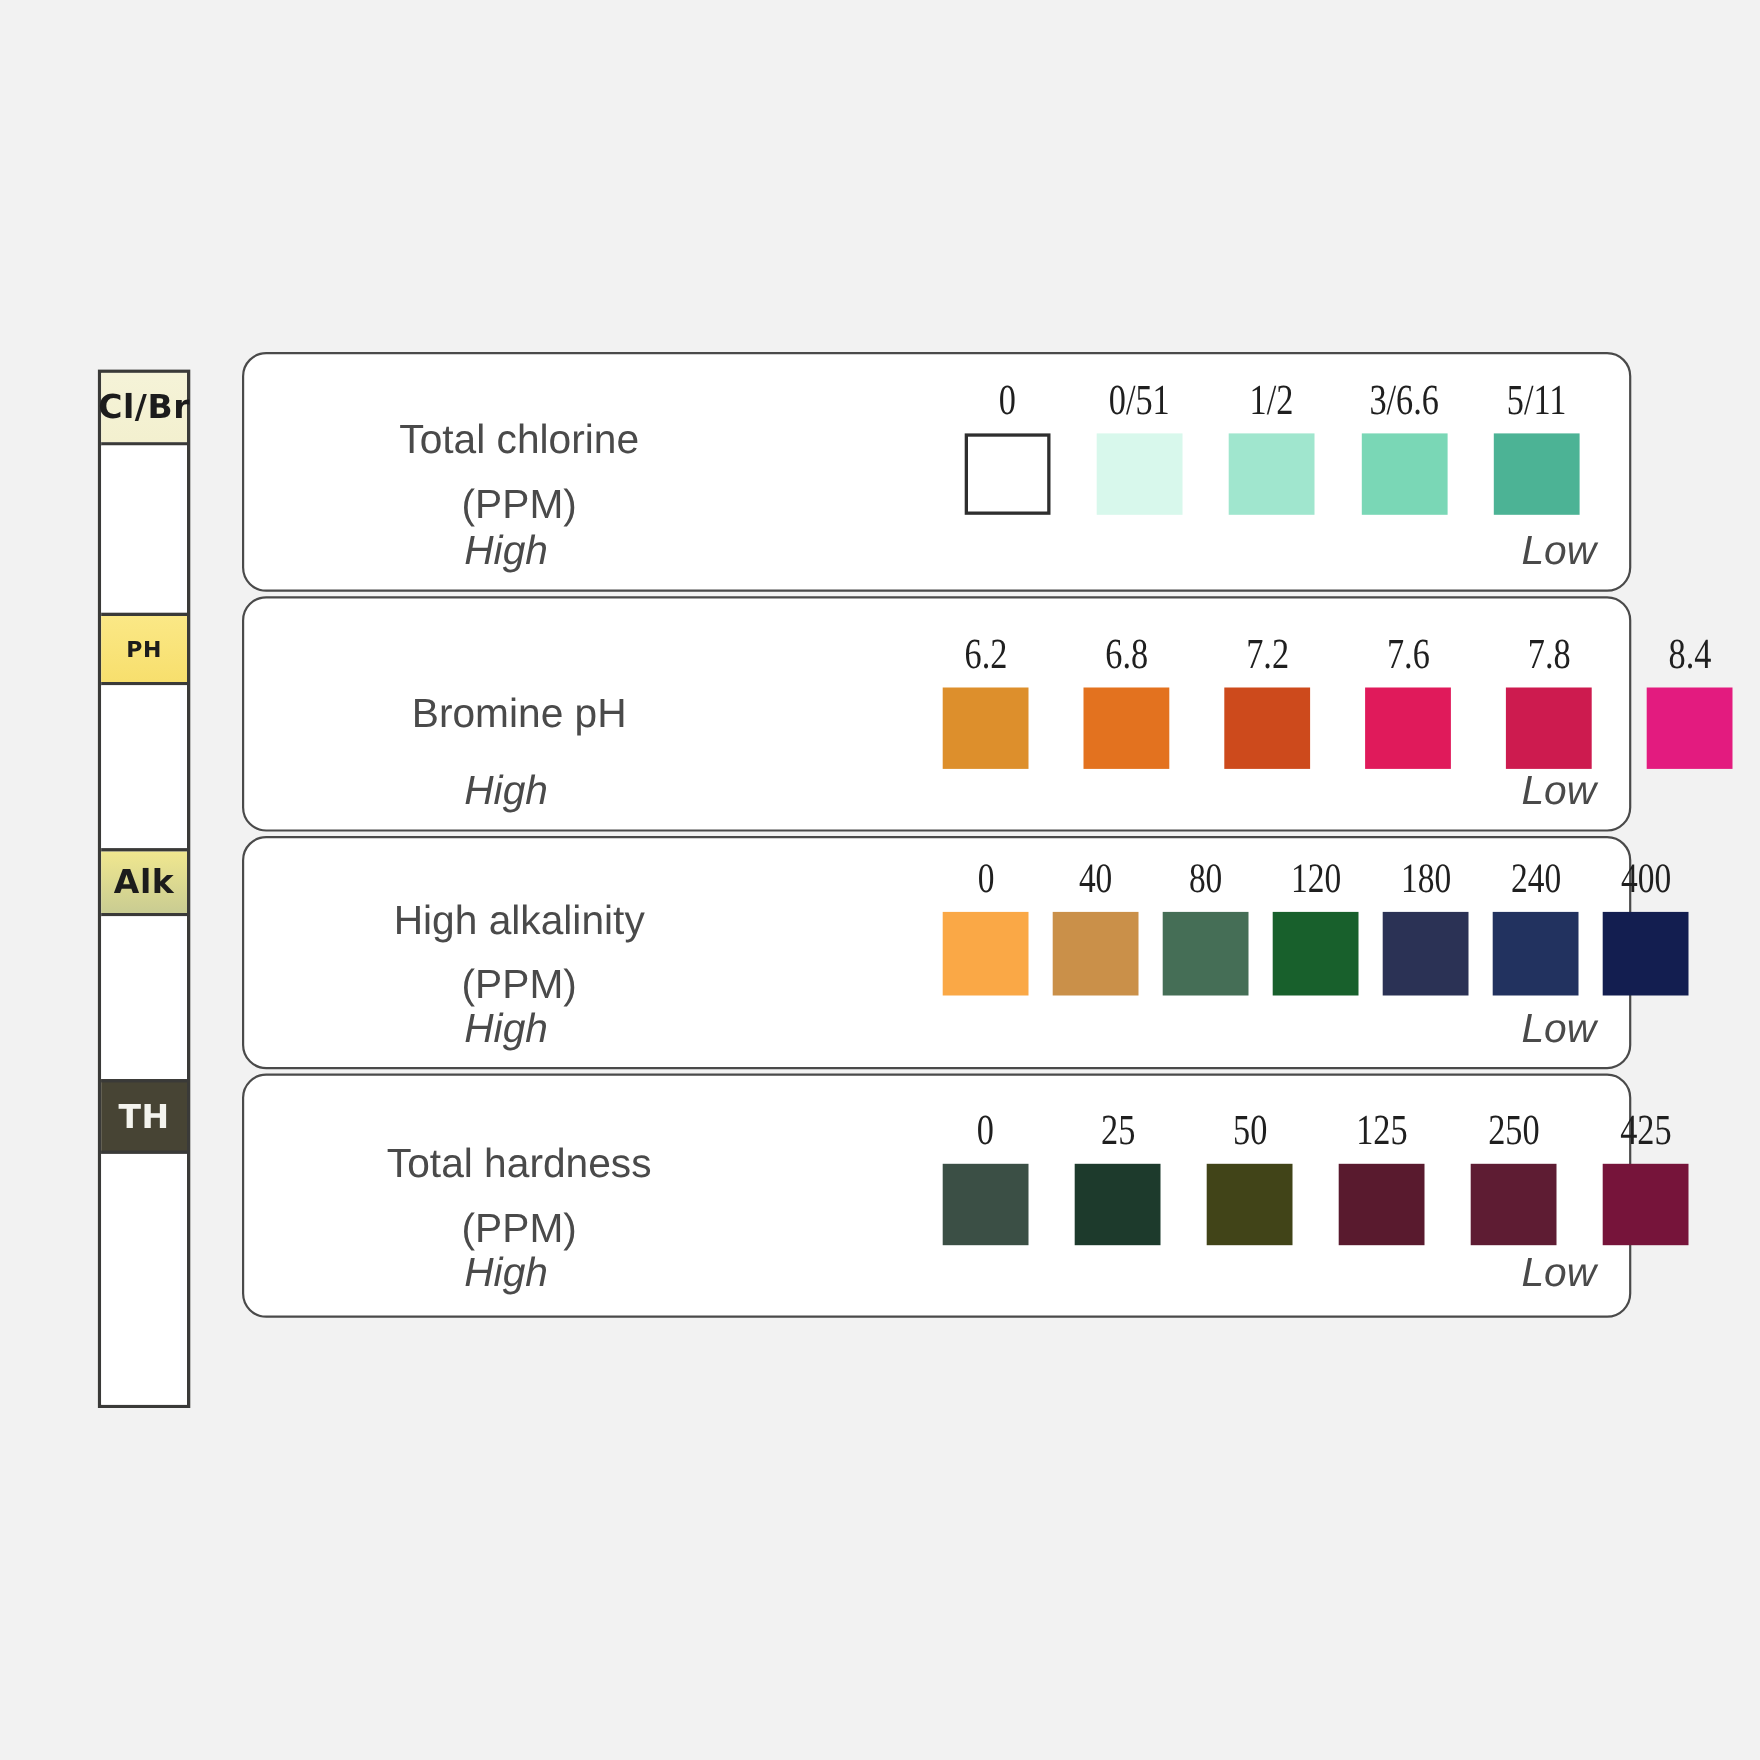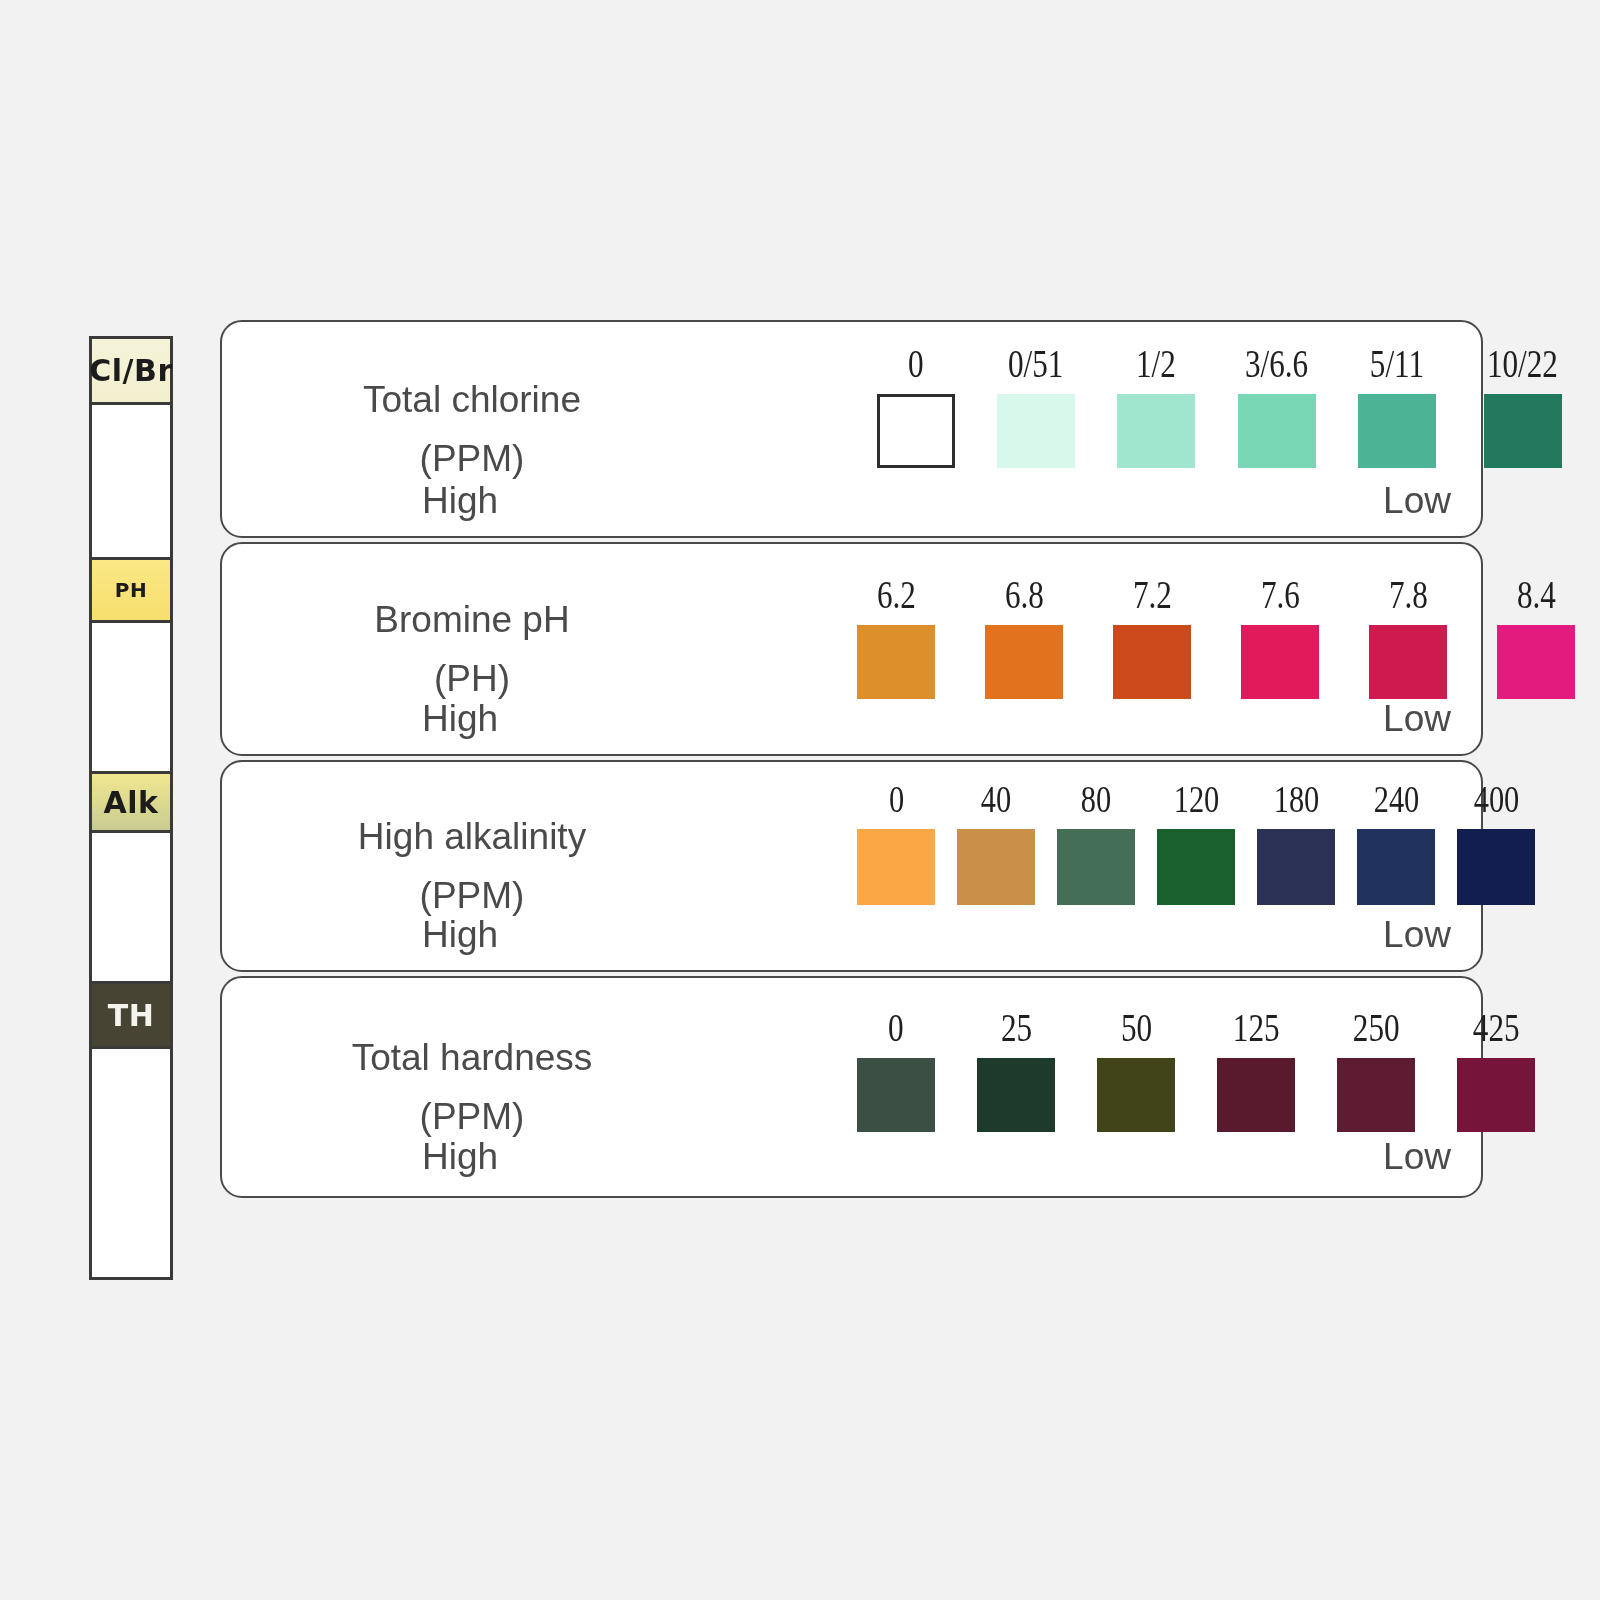--- a/index.html
+++ b/index.html
@@ -151,20 +151,21 @@
   #track-hardness   { left: 205px; top: 30px; gap: 42px; }
 
   #track-alkalinity .swatch-chip { width: 78px; height: 76px; }
   #track-alkalinity .swatch-label { font-size: 38px; }
 
   .edge-label {
     position: absolute;
     color: #4a4a4a;
     font-size: 37px;
     font-family: "Liberation Sans", sans-serif;
+    font-style: italic;
   }
   .edge-high { left: 200px; }
   .edge-low  { right: 30px; }
 
   #card-chlorine   .edge-high,
   #card-chlorine   .edge-low  { bottom: 14px; }
   #card-bromine-ph .edge-high,
   #card-bromine-ph .edge-low  { bottom: 14px; }
   #card-alkalinity .edge-high,
   #card-alkalinity .edge-low  { bottom: 14px; }
@@ -215,34 +216,29 @@
             <div class="swatch-chip" style="background: rgb(160, 230, 206);"></div>
           </div>
           <div class="swatch-cell">
             <div class="swatch-label">3/6.6</div>
             <div class="swatch-chip" style="background: rgb(122, 215, 182);"></div>
           </div>
           <div class="swatch-cell">
             <div class="swatch-label">5/11</div>
             <div class="swatch-chip" style="background: rgb(76, 179, 149);"></div>
           </div>
-          <div class="swatch-cell">
-            <div class="swatch-label">10/22</div>
-            <div class="swatch-chip" style="background: rgb(35, 121, 94);"></div>
-          </div>
         </div>
     </div>
     <div class="edge-label edge-high">High</div>
     <div class="edge-label edge-low">Low</div>
   </div>
 
   <div class="card" id="card-bromine-ph">
     <div class="row-title">
       <span>Bromine pH</span>
-      <span class="unit">(PH)</span>
     </div>
     <div class="swatch-area">
       <div class="swatch-track" id="track-bromine-ph">
           <div class="swatch-cell">
             <div class="swatch-label">6.2</div>
             <div class="swatch-chip" style="background: rgb(221, 143, 44);"></div>
           </div>
           <div class="swatch-cell">
             <div class="swatch-label">6.8</div>
             <div class="swatch-chip" style="background: rgb(227, 114, 31);"></div>

